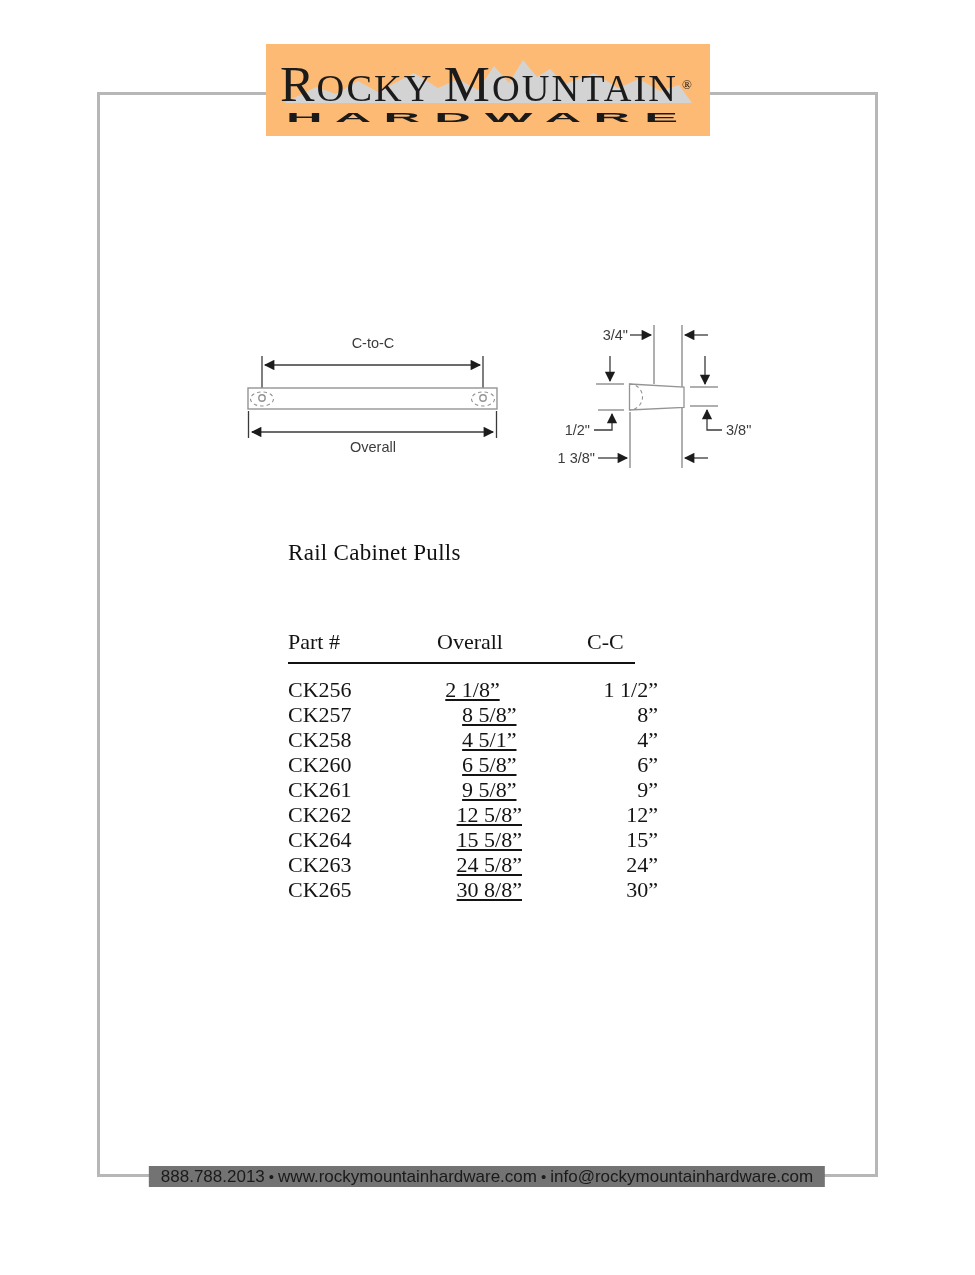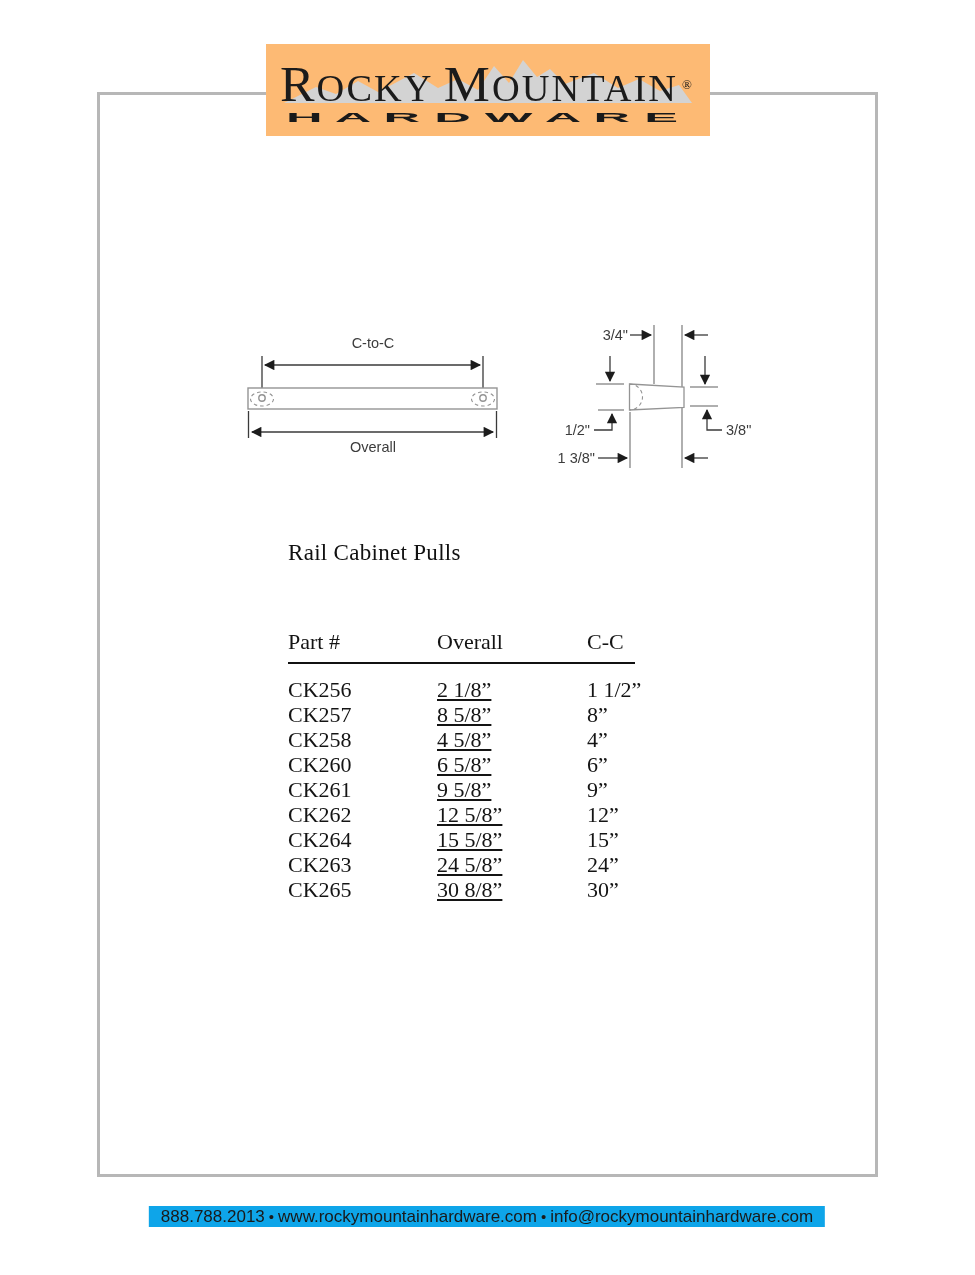--- a/index.html
+++ b/index.html
@@ -26,30 +26,29 @@
     letter-spacing:0.3px;
   }
   
   .table{position:absolute;left:288px;top:601px;width:370px;font-size:22px;margin-top:28px;}
   .thead{display:flex;line-height:26px;}
   .tcol-1{width:149px;}
   .tcol-2{width:150px;}
   .tcol-3{flex:1;}
   .rule{height:0;border-bottom:2.5px solid #111;width:347px;margin-top:7px;}
   .tbody{margin-top:13px;}
-  .trow{display:flex;height:25px;line-height:25px;}
+  .trow{display:flex;height:25px;line-height:25px;justify-content:space-between;}
   .trow div:nth-child(1){width:149px;}
   .trow div:nth-child(2){width:150px;text-decoration:underline;}
   
   .footer{
     position:absolute;top:1166px;left:487px;transform:translateX(-50%);
-    background:#0ea5e9;padding:0 12px;white-space:nowrap;
+    background:#737373;padding:0 12px;white-space:nowrap;
     font-family:"Liberation Sans", sans-serif;font-size:17px;color:#1a1a1a;
     line-height:21px;
-    margin-top:40px;
   }
   .footer .sep{margin:0 4px;font-size:15px;}
 </style>
 </head>
 <body>
 
 <div class="frame"></div>
 
 <div class="logo">
   <svg width="444" height="92" viewBox="0 0 444 92">
@@ -144,21 +143,21 @@
         <div>2 1/8”</div>
         <div>1 1/2”</div>
       </div>
       <div class="trow">
         <div>CK257</div>
         <div>8 5/8”</div>
         <div>8”</div>
       </div>
       <div class="trow">
         <div>CK258</div>
-        <div>4 5/8”</div>
+        <div>4 5/1”</div>
         <div>4”</div>
       </div>
       <div class="trow">
         <div>CK260</div>
         <div>6 5/8”</div>
         <div>6”</div>
       </div>
       <div class="trow">
         <div>CK261</div>
         <div>9 5/8”</div>

